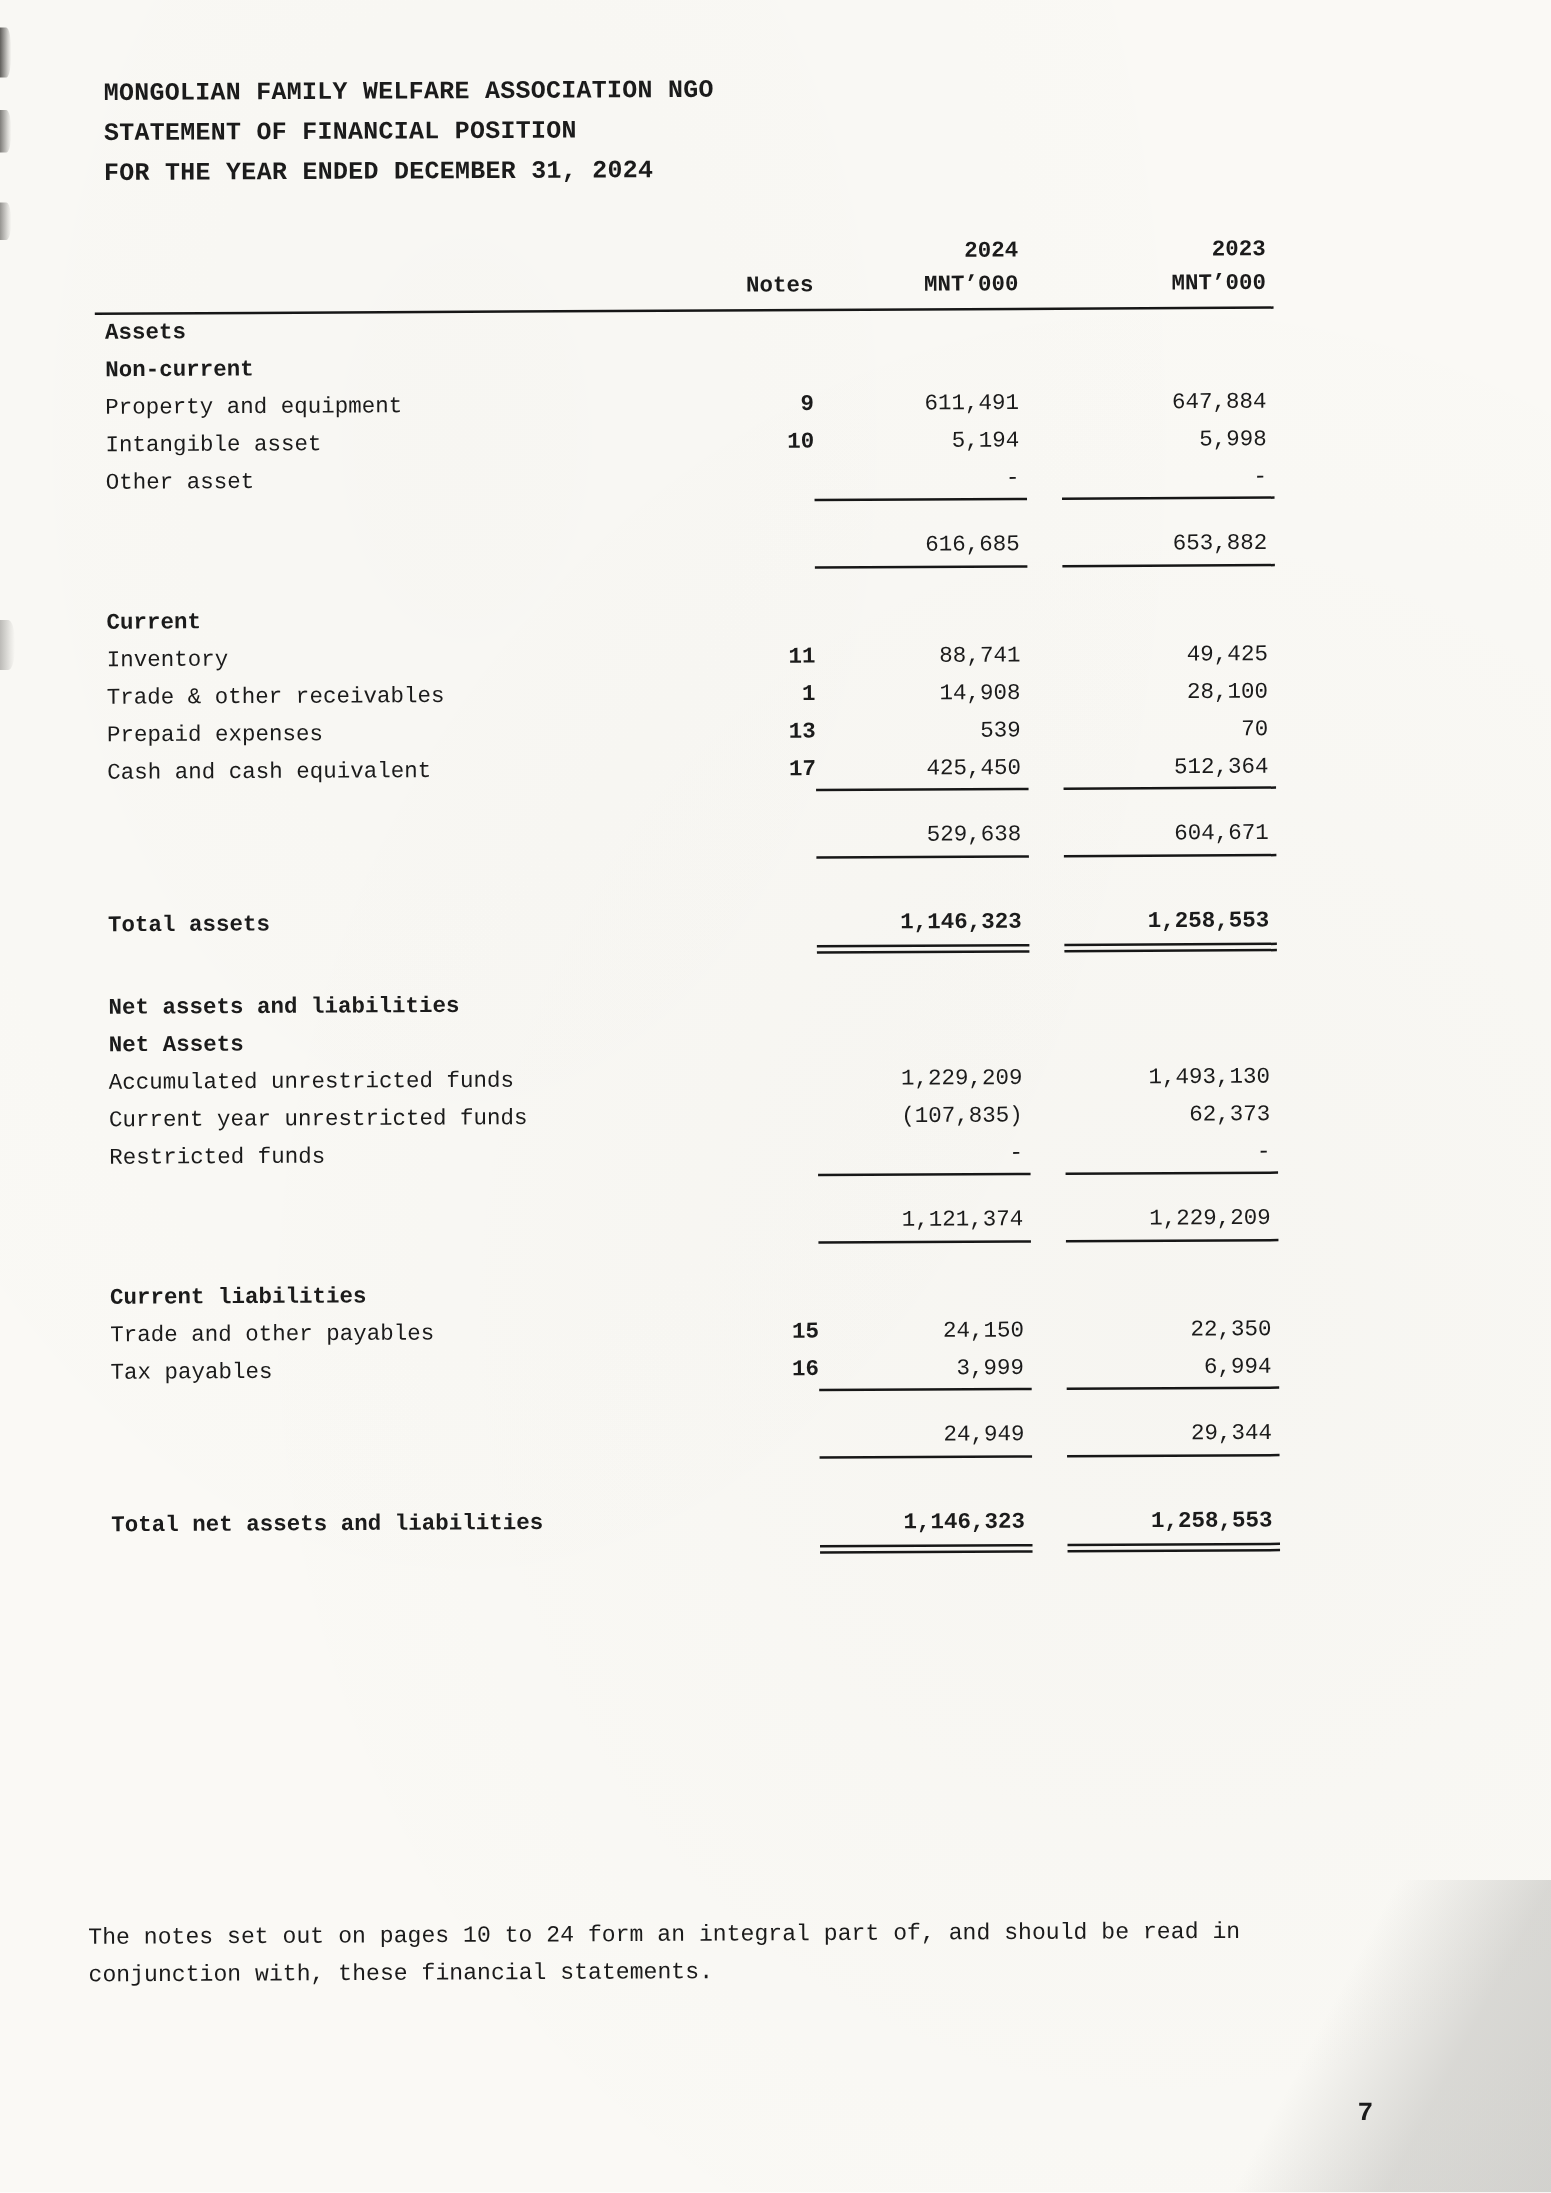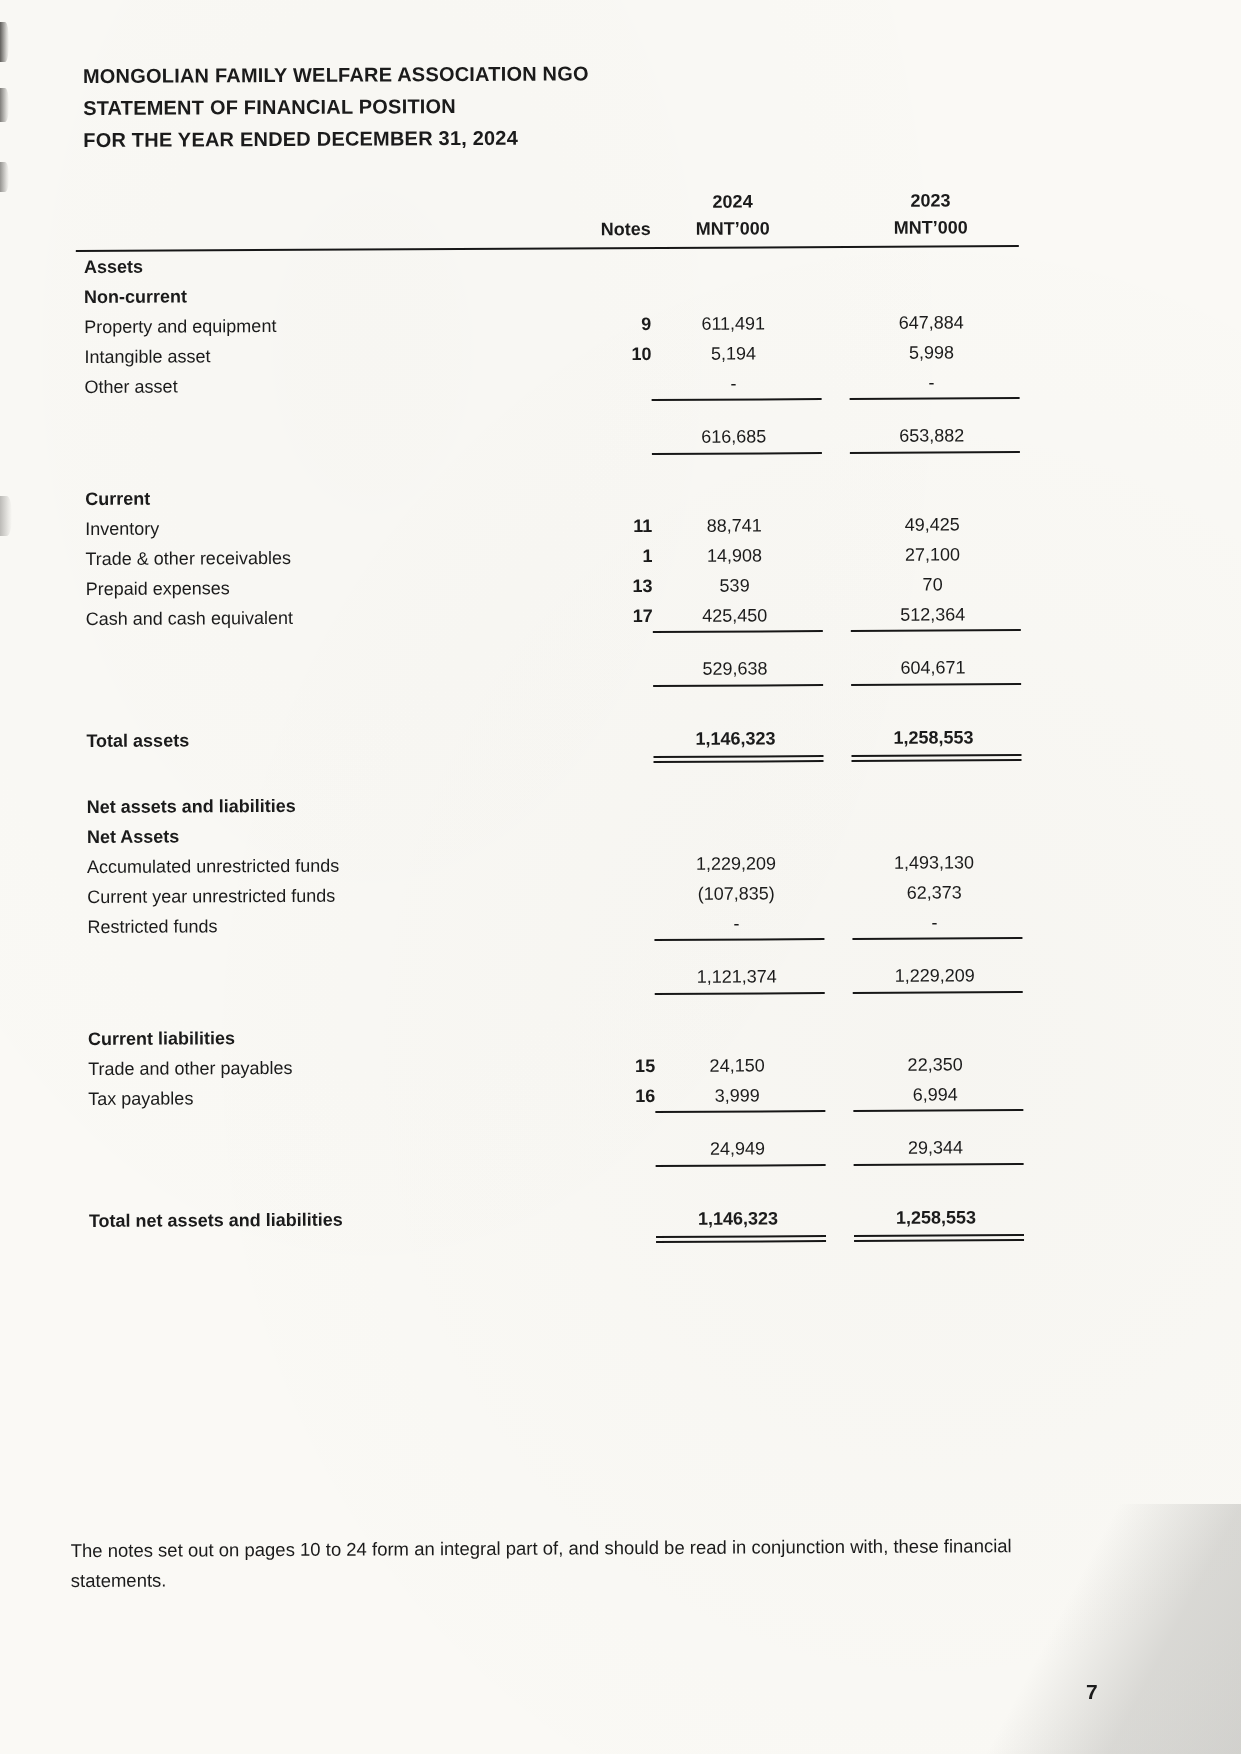--- a/index.html
+++ b/index.html
@@ -4,21 +4,21 @@
 <style>
   html,body{margin:0;padding:0;background:#ffffff;}
   .sheet{
     position:relative;
     width:1241px;height:1754px;
     background:
       radial-gradient(ellipse at 30% 20%, rgba(0,0,0,0.012), transparent 55%),
       radial-gradient(ellipse at 75% 60%, rgba(60,55,40,0.018), transparent 60%),
       #faf9f5;
     overflow:hidden;
-    font-family:Liberation Sans, sans-serif;
+    font-family:Liberation Mono, monospace;
     color:#1b1b1b;
   }
   .rot{position:absolute;inset:0;transform:rotate(-0.3deg);transform-origin:80px 90px;}
 
   
   .artifact{pointer-events:none;}
   .smudge{position:absolute;left:0;width:9px;background:linear-gradient(90deg,rgba(45,43,40,0.75),rgba(90,88,84,0.25) 70%,transparent);border-radius:0 45% 45% 0;}
   .smudge.s1{top:22px;height:40px;}
   .smudge.s2{top:88px;height:34px;opacity:.8;}
   .smudge.s3{top:162px;height:30px;opacity:.65;}
@@ -28,21 +28,21 @@
     background:linear-gradient(118deg, rgba(0,0,0,0) 46%, rgba(125,125,122,0.26) 72%, rgba(150,150,147,0.40));
   }
 
   
   .doc-header{position:absolute;left:83px;top:60px;font-weight:bold;font-size:20px;line-height:32px;letter-spacing:.2px;}
 
   
   .fin-table{position:absolute;left:75px;top:192px;width:943px;font-size:18px;}
   .c-label{flex:0 0 465px;box-sizing:border-box;padding-left:8px;}
   .c-notes{flex:0 0 110px;text-align:right;box-sizing:border-box;}
-  .c-val{flex:0 0 170px;text-align:center;padding-right:6px;box-sizing:border-box;}
+  .c-val{flex:0 0 170px;text-align:right;padding-right:6px;box-sizing:border-box;}
   .c-val2{margin-left:28px;}
 
   .thead{display:flex;align-items:flex-end;border-bottom:2.5px solid #171717;padding-bottom:4px;font-weight:bold;line-height:27px;}
   .thead .c-notes{font-weight:bold;}
 
   .trow{display:flex;line-height:30px;min-height:30px;}
   .t-section .c-label{font-weight:bold;}
   .t-item .c-notes{font-weight:bold;}
   .t-subtotal .c-val{padding-top:22px;padding-bottom:2px;line-height:28px;}
   .t-total .c-label,.t-total .c-val{font-weight:bold;}
@@ -133,21 +133,21 @@
           <div class="trow t-item">
             <div class="c-label">Inventory</div>
             <div class="c-notes">11</div>
             <div class="c-val">88,741</div>
             <div class="c-val c-val2">49,425</div>
           </div>
           <div class="trow t-item">
             <div class="c-label">Trade &amp; other receivables</div>
             <div class="c-notes">1</div>
             <div class="c-val">14,908</div>
-            <div class="c-val c-val2">27,100</div>
+            <div class="c-val c-val2">28,100</div>
           </div>
           <div class="trow t-item">
             <div class="c-label">Prepaid expenses</div>
             <div class="c-notes">13</div>
             <div class="c-val">539</div>
             <div class="c-val c-val2">70</div>
           </div>
           <div class="trow t-item">
             <div class="c-label">Cash and cash equivalent</div>
             <div class="c-notes">17</div>

